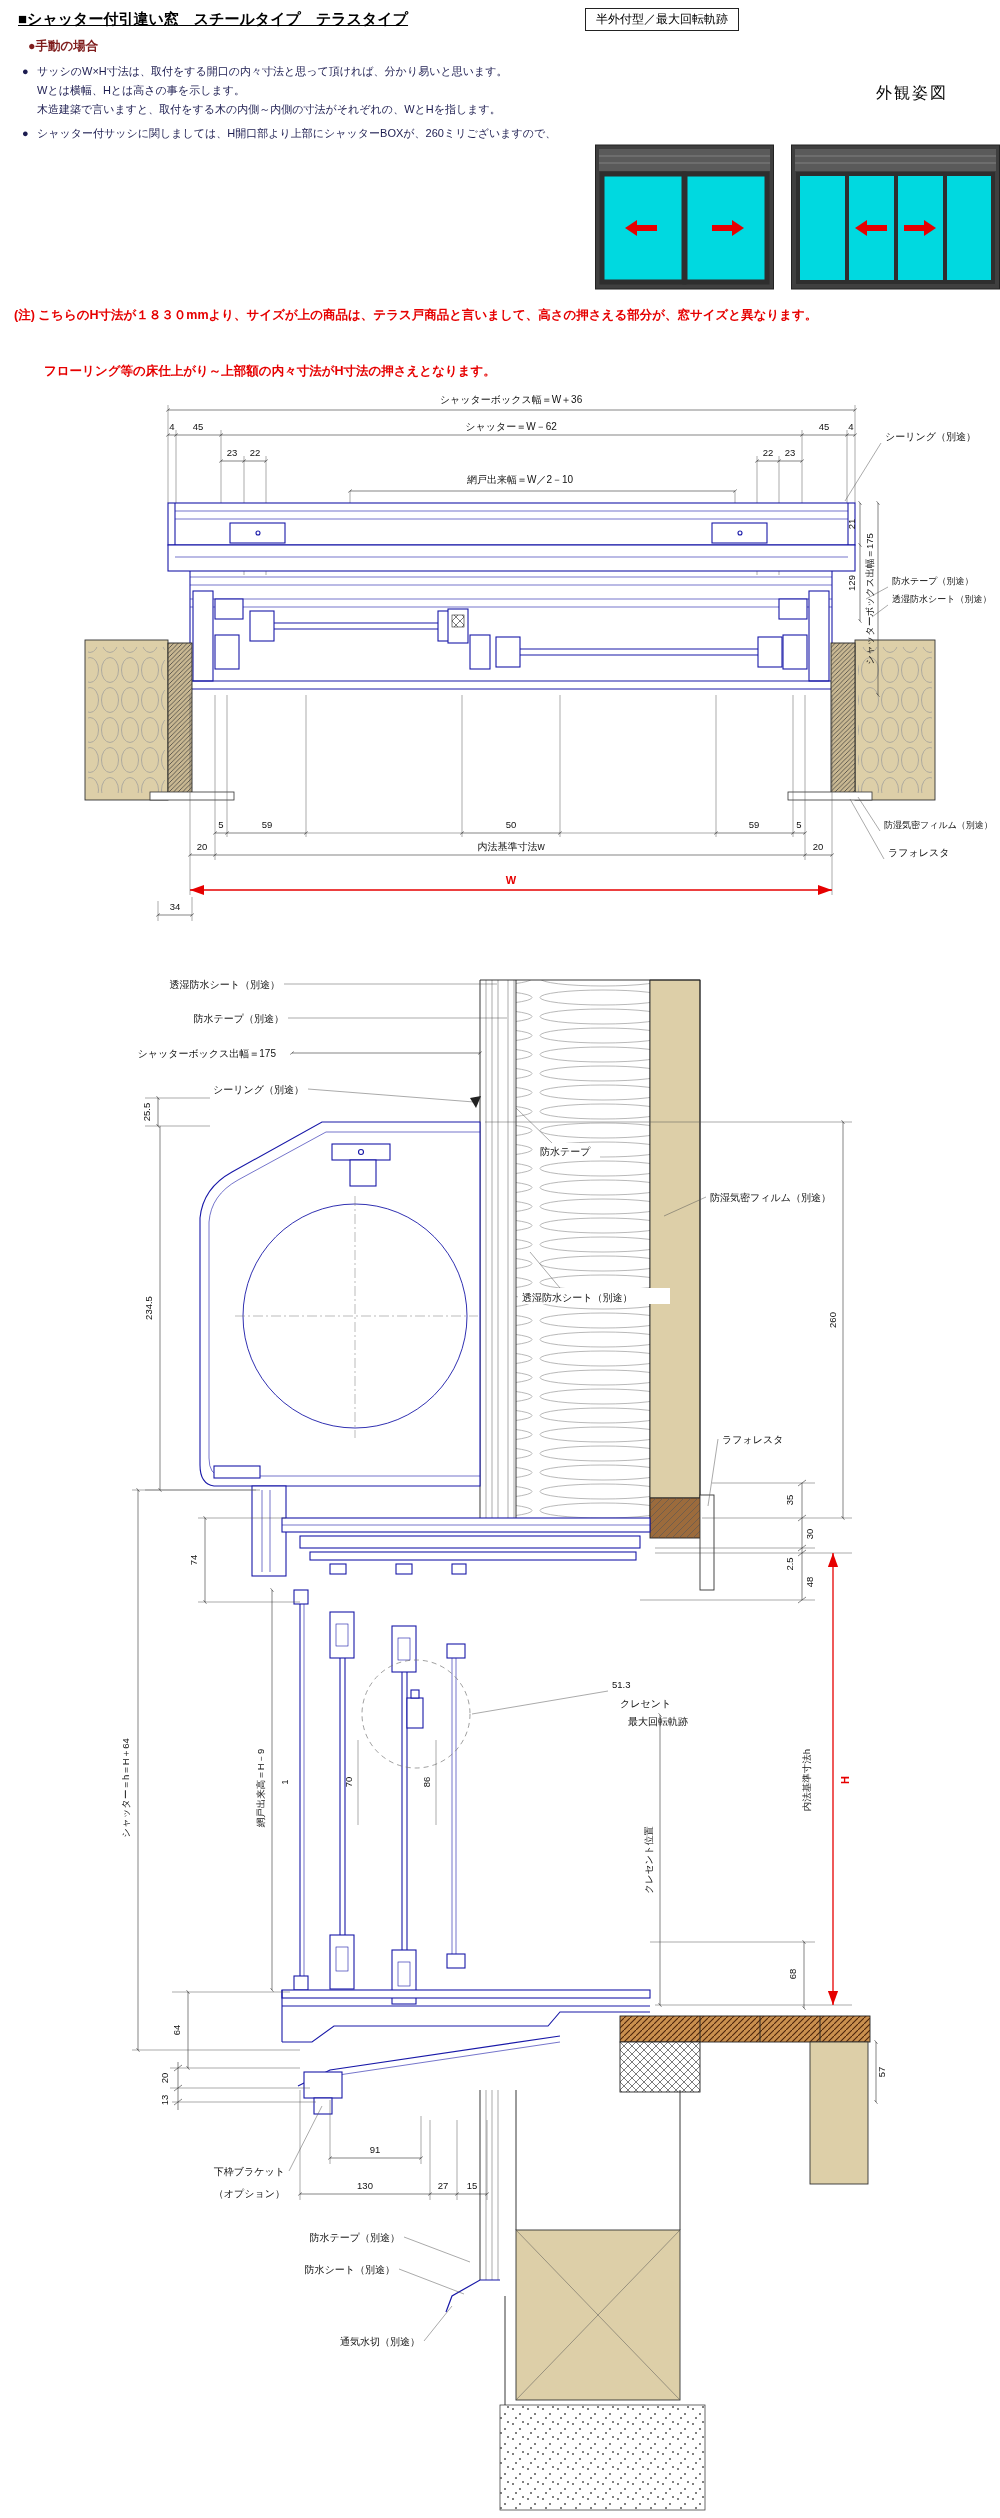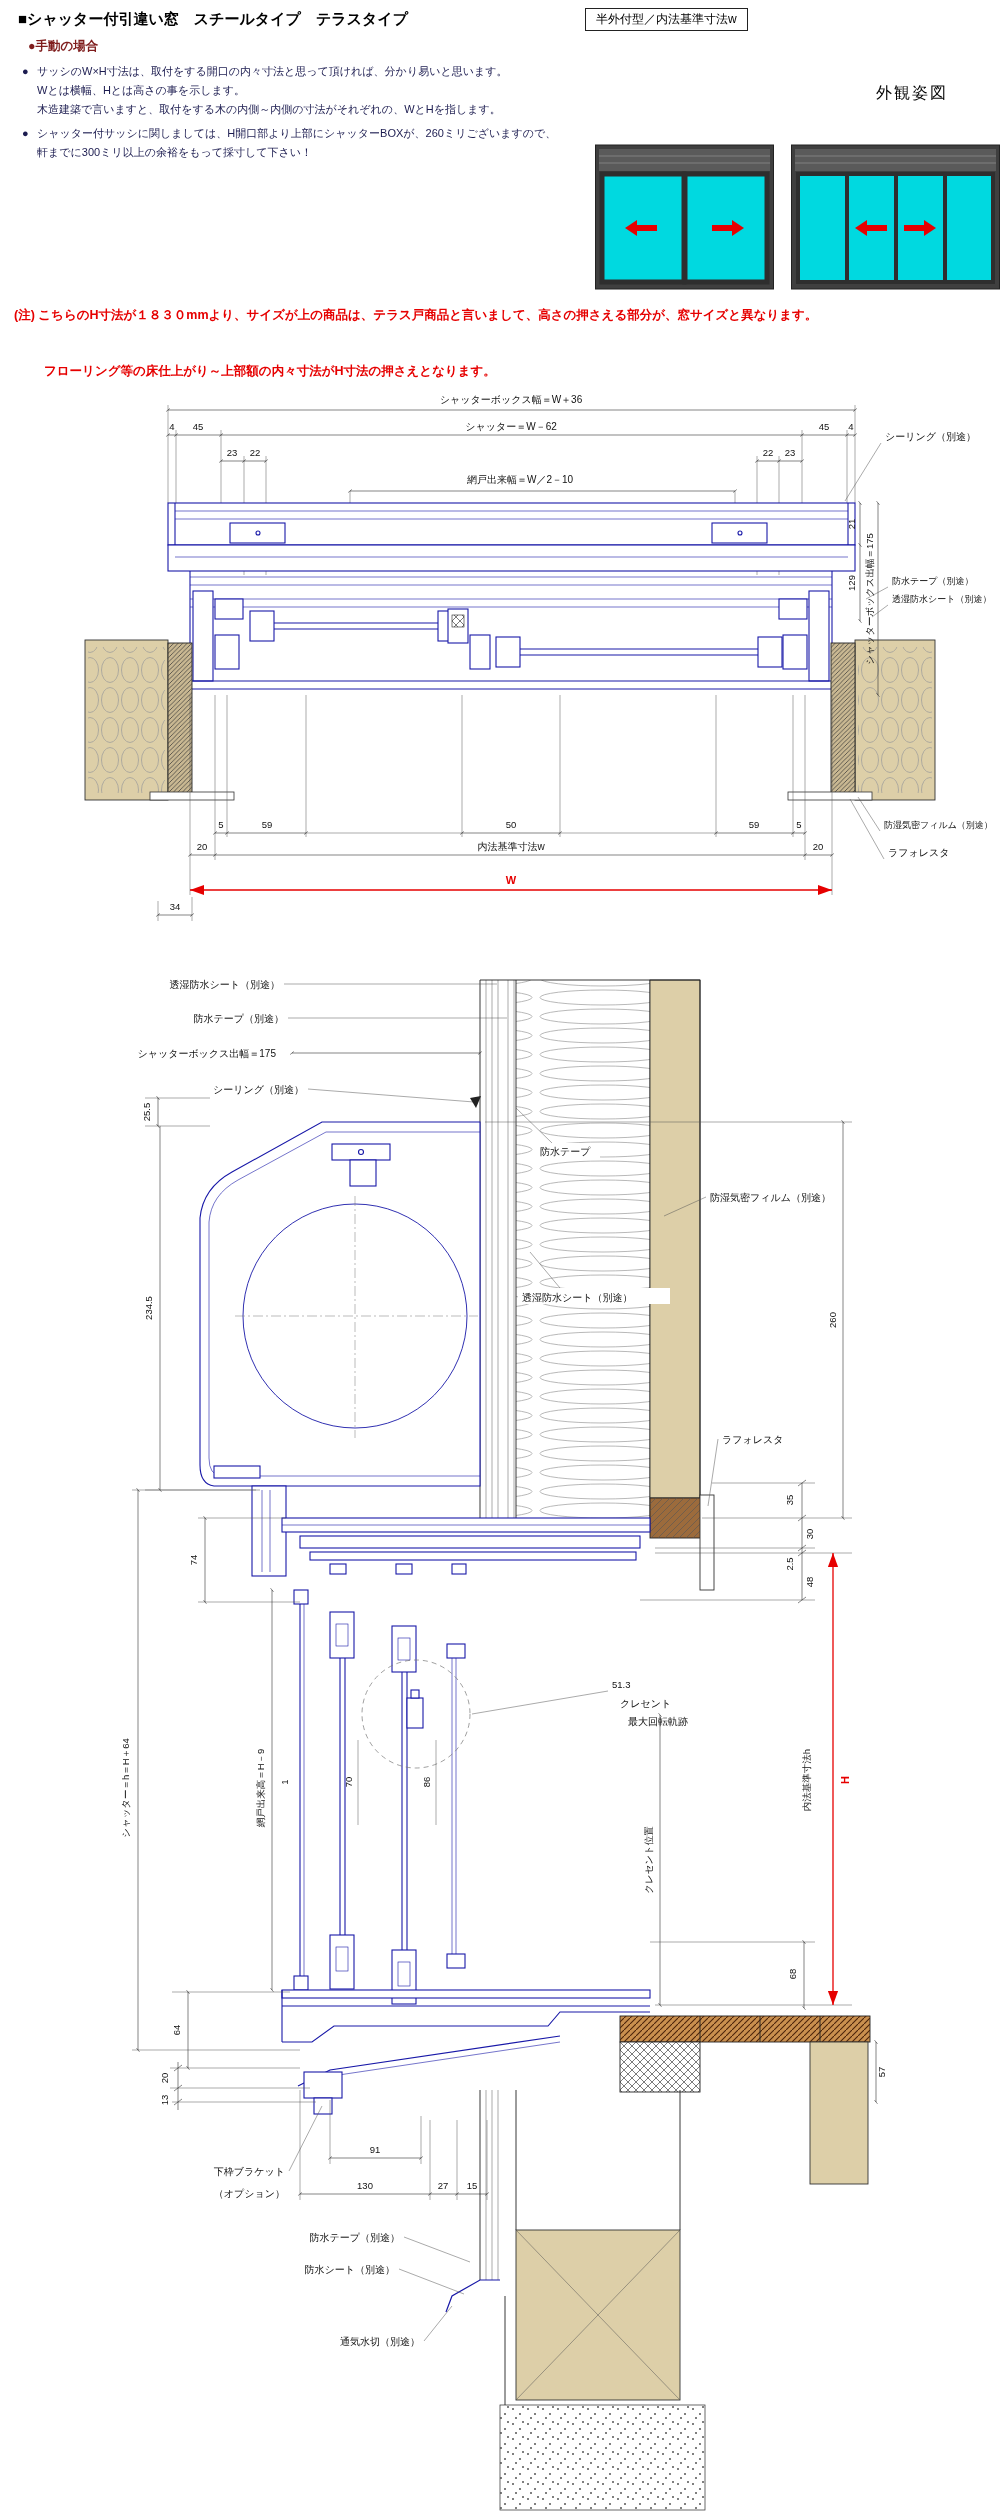--- a/index.html
+++ b/index.html
@@ -1,18 +1,18 @@
 <!DOCTYPE html>
 <html><head>
 <meta charset="utf-8">
 <style>
   html,body{margin:0;padding:0;background:#fff;}
   .page{position:relative;width:1000px;height:2518px;background:#fff;overflow:hidden;
         font-family:"Liberation Sans","DejaVu Sans",sans-serif;color:#000;}
-  .title{position:absolute;left:18px;top:10px;font-size:15px;font-weight:bold;white-space:nowrap;}
+  .title{position:absolute;left:18px;top:10px;font-size:15px;font-weight:bold;white-space:nowrap;text-decoration:underline;}
   .badge{position:absolute;left:585px;top:8px;border:1px solid #222;padding:2px 10px;font-size:12px;white-space:nowrap;}
   .mode{position:absolute;left:28px;top:38px;color:#7f1d1d;font-weight:bold;font-size:12.5px;}
   .notes{position:absolute;left:22px;top:62px;width:560px;font-size:11px;line-height:19px;color:#1c1c50;}
   .note-row{display:flex;white-space:nowrap;}
   .note-row .nb{width:15px;flex:none;}
   .note-row.cont{padding-left:15px;text-align:right;}
   .note-row.gap{margin-top:5px;}
   .ext-label{position:absolute;left:876px;top:83px;font-size:16px;font-weight:normal;letter-spacing:2px;}
   .warning{position:absolute;left:14px;top:303px;color:#e60000;font-weight:bold;font-size:12.5px;line-height:24px;white-space:nowrap;}
   .warning .w2{padding-left:30px;margin-top:32px;}
@@ -71,40 +71,37 @@
     </pattern>
     <pattern id="p-wood" width="6" height="6" patternUnits="userSpaceOnUse">
       <path d="M0,6 L6,0" stroke="#4a2208" stroke-width="1.1"></path>
     </pattern>
   </defs>
 </svg>
 
 <div class="page">
 
   <div class="title">■シャッター付引違い窓　スチールタイプ　テラスタイプ</div>
-  <div class="badge">半外付型／内法基準寸法w</div>
+  <div class="badge">半外付型／最大回転軌跡</div>
   <div class="mode">●手動の場合</div>
 
   <div class="notes">
     <div class="note-row">
       <span class="nb">●</span>
       <span>サッシのW×H寸法は、取付をする開口の内々寸法と思って頂ければ、分かり易いと思います。</span>
     </div>
     <div class="note-row cont">
       <span>Wとは横幅、Hとは高さの事を示します。</span>
     </div>
     <div class="note-row cont">
       <span>木造建築で言いますと、取付をする木の内側～内側の寸法がそれぞれの、WとHを指します。</span>
     </div>
     <div class="note-row gap">
       <span class="nb">●</span>
       <span>シャッター付サッシに関しましては、H開口部より上部にシャッターBOXが、260ミリございますので、</span>
-    </div>
-    <div class="note-row cont">
-      <span>軒までに300ミリ以上の余裕をもって採寸して下さい！</span>
     </div>
   </div>
 
   <div class="ext-label">外観姿図</div>
 
   <svg class="elev" width="405" height="152">
     <g>
       <rect x="0.5" y="2" width="178" height="144" fill="#3f3f3f" stroke="#222"></rect>
       <rect x="4" y="6" width="171" height="22" fill="#5a5a5a"></rect>
       <line x1="4" y1="13" x2="175" y2="13" stroke="#808080" stroke-width="1"></line>

